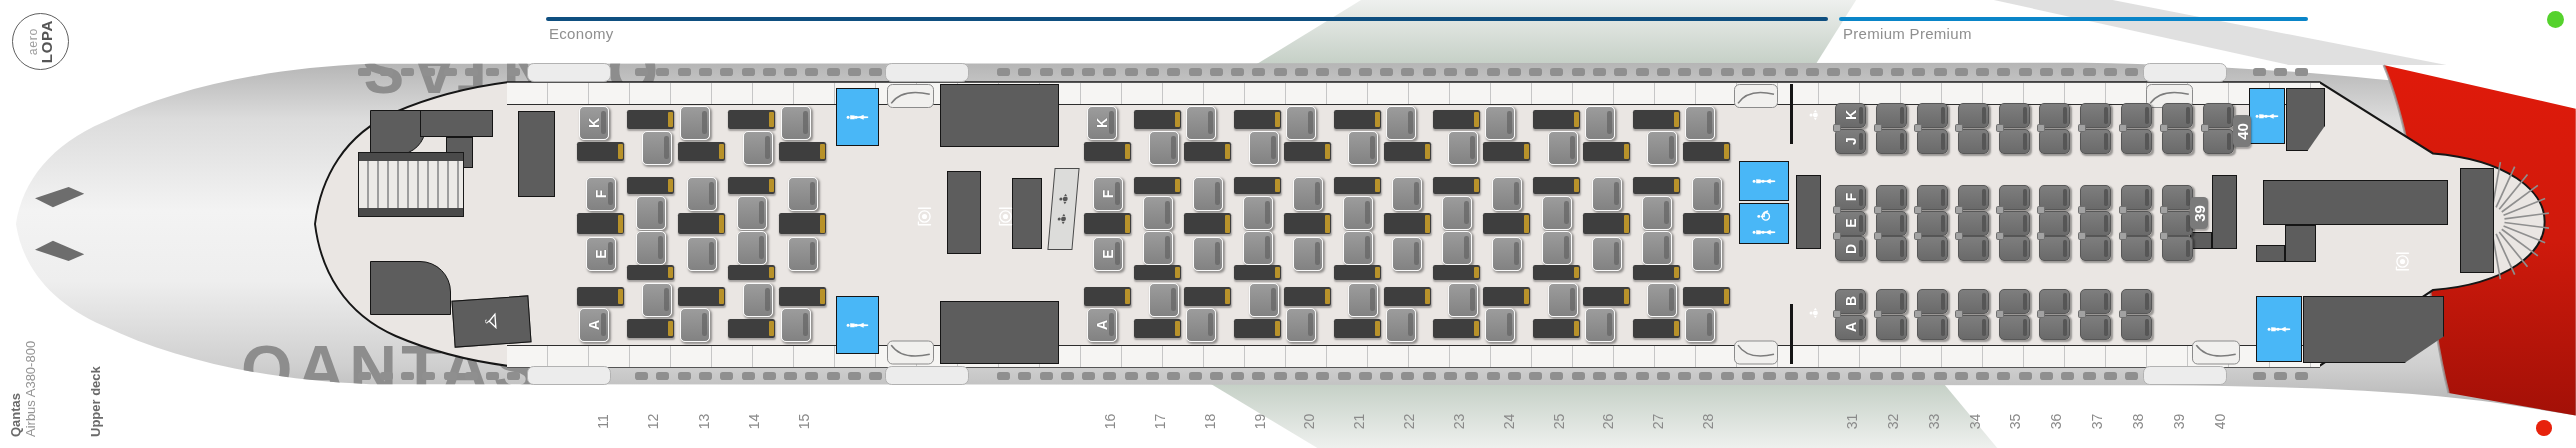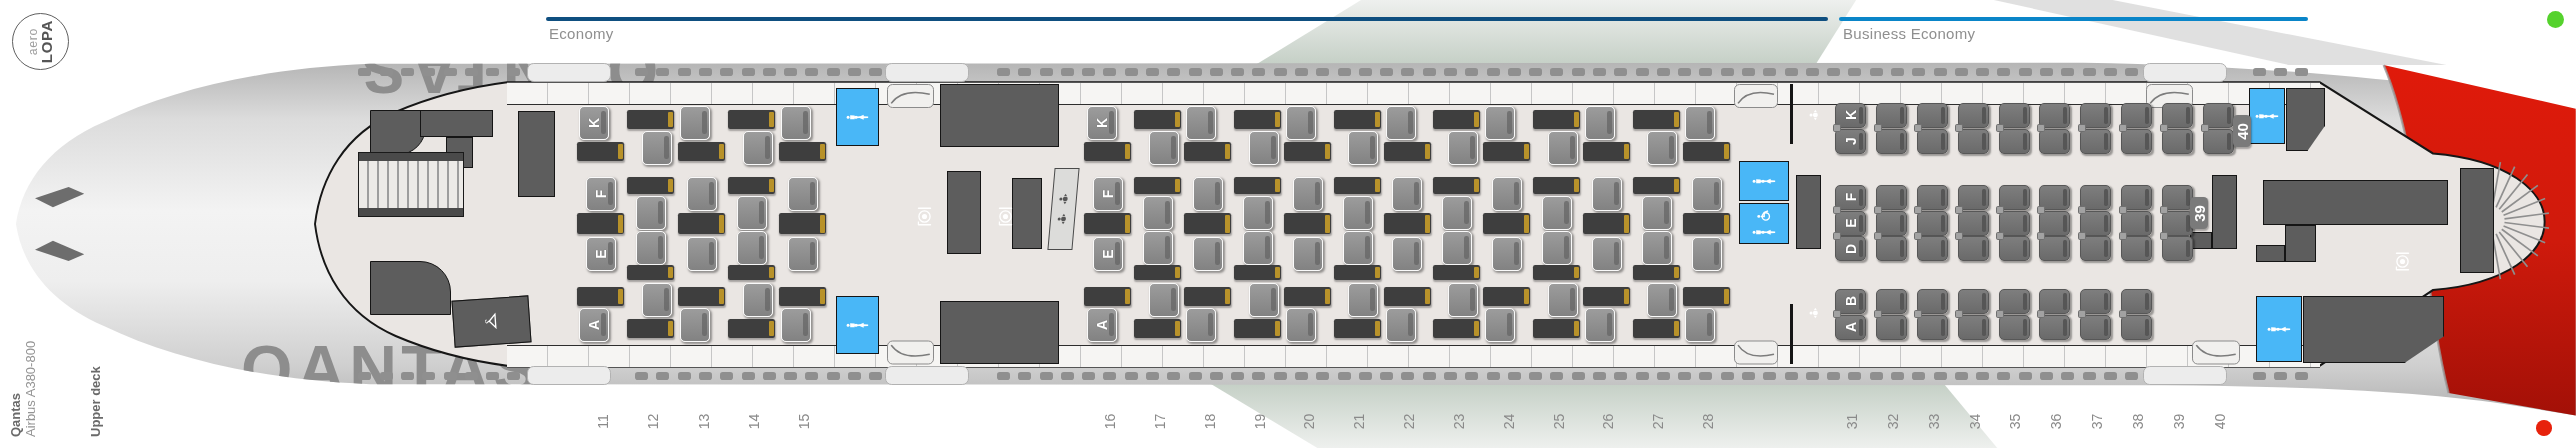--- a/index.html
+++ b/index.html
@@ -144,21 +144,21 @@
         <line x1="4462.394369344198" y1="414.1798080715857" x2="4512.83858271096" y2="476.2715252149262" stroke="#8f8f8f" stroke-width="3"></line>
         <line x1="4456.800790338049" y1="417.6504318792175" x2="4490.0339913782" y2="490.42099150757895" stroke="#8f8f8f" stroke-width="3"></line>
         <line x1="4450.51485261934" y1="419.6050015783174" x2="4464.406706832695" y2="498.38962181929406" stroke="#8f8f8f" stroke-width="3"></line>
       </g>
   </svg>
 
   <div id="sections">
       <div class="sec-line" style="left: 546px; width: 1282px; background: rgb(15, 79, 128);"></div>
       <div class="sec-label" style="left: 549px;">Economy</div>
       <div class="sec-line" style="left: 1839px; width: 469px; background: rgb(10, 133, 200);"></div>
-      <div class="sec-label" style="left: 1843px;">Business Economy</div>
+      <div class="sec-label" style="left: 1843px;">Premium Premium</div>
     </div>
 
   <div id="logo">
     <div class="inner">
       <span class="w1">aero</span>
       <span class="w2">LOPA</span>
     </div>
   </div>
 
   <div class="sidecap" style="left:9px;top:437px">

